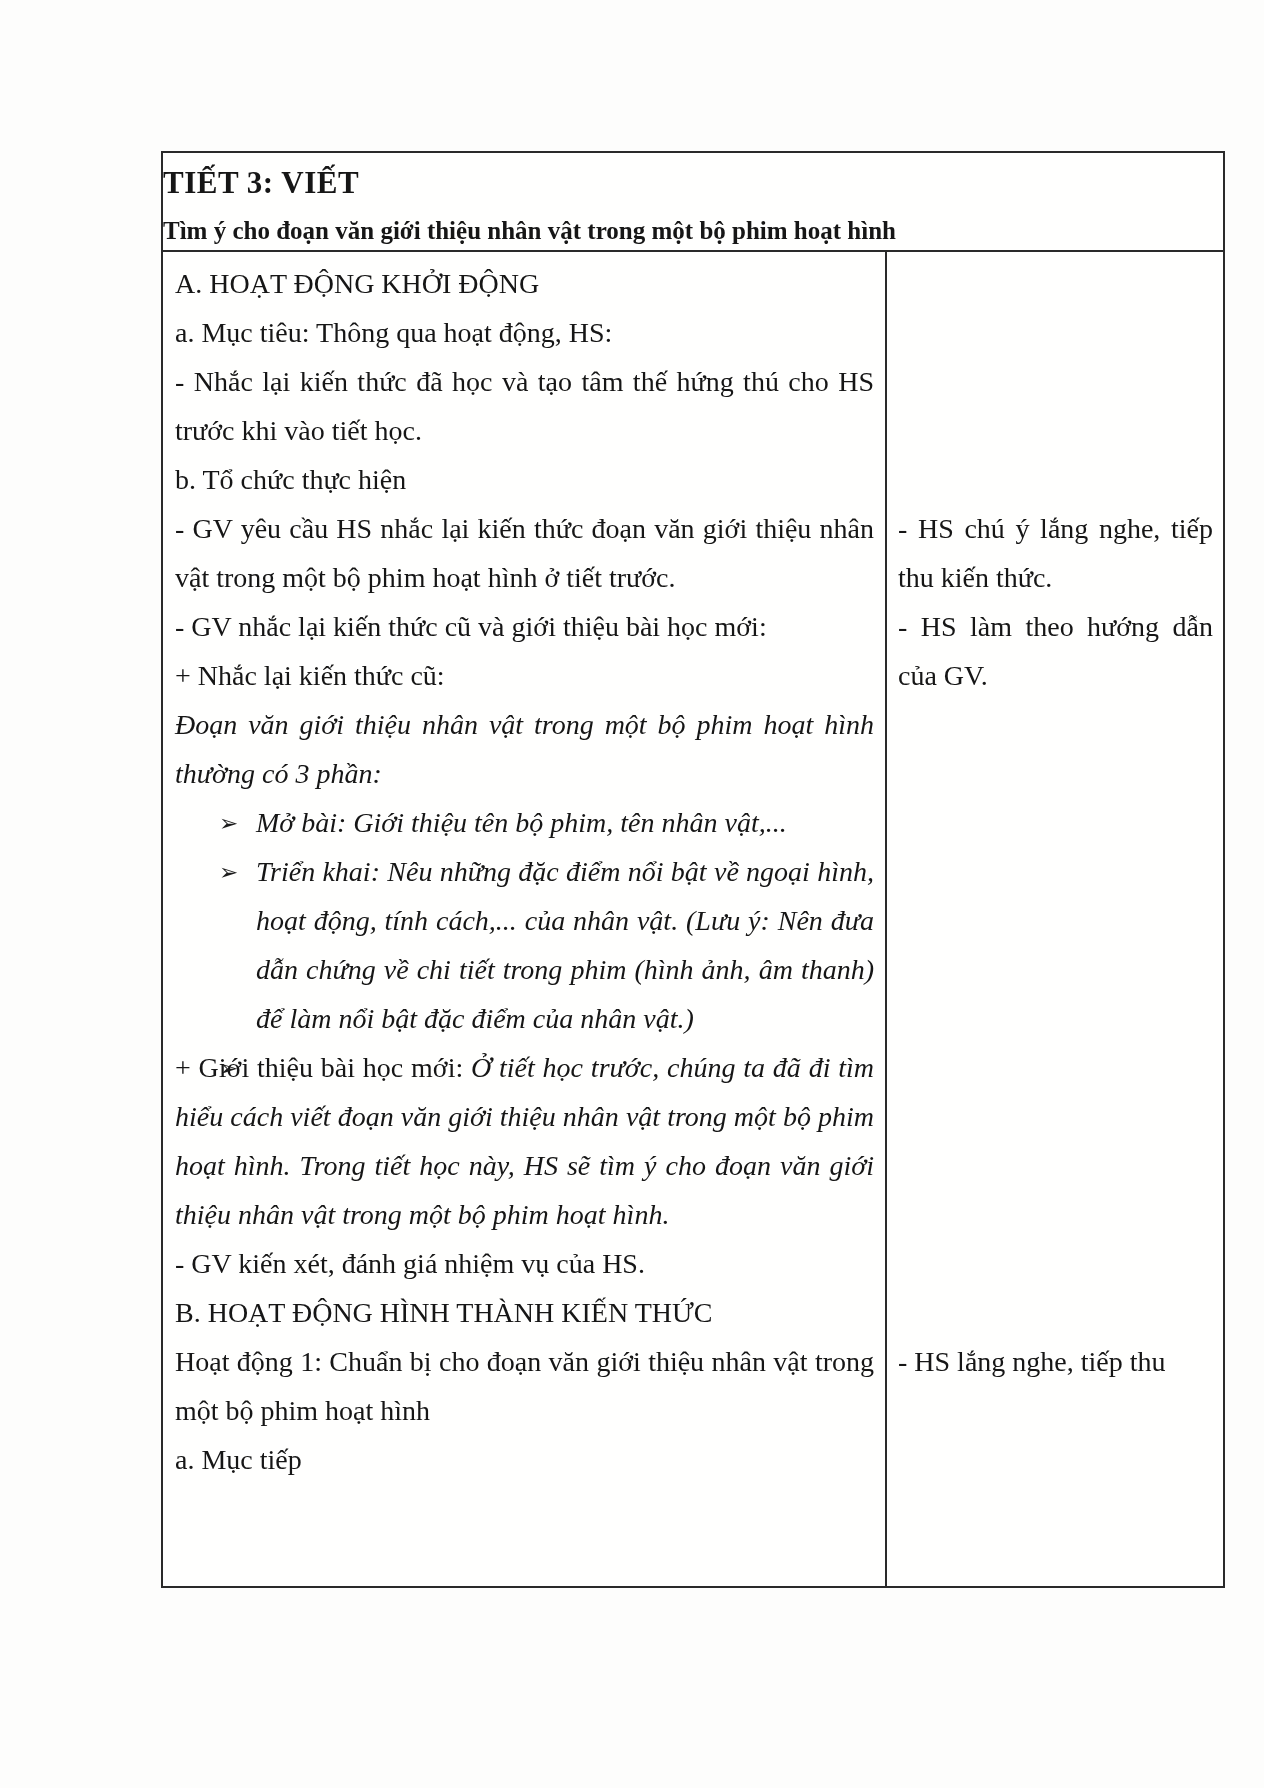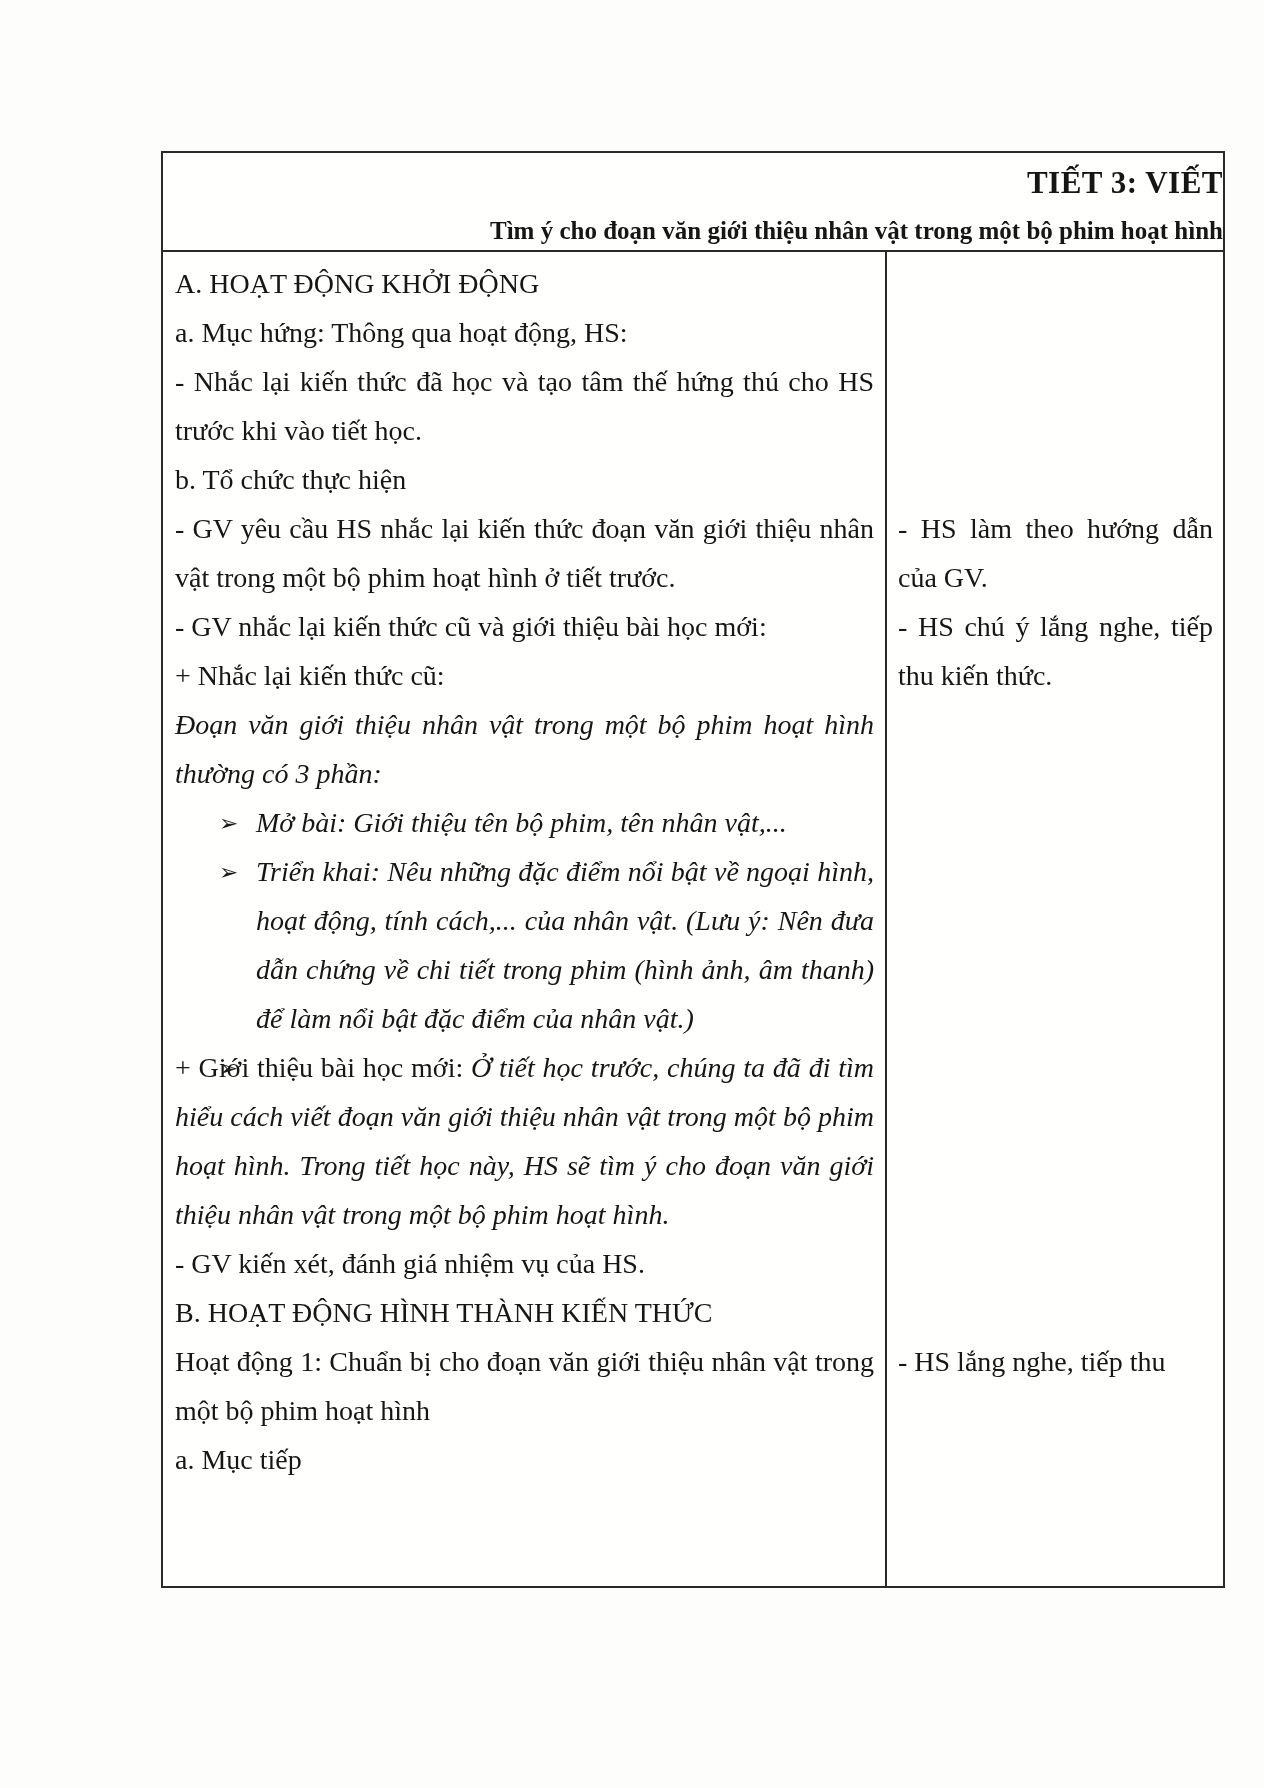--- a/index.html
+++ b/index.html
@@ -18,21 +18,21 @@
     left: 161px;
     top: 151px;
     width: 1064px;
     height: 1437px;
     border: 2px solid #2a2a2a;
     background: #fffffe;
   }
   .header-cell {
     height: 99px;
     border-bottom: 2px solid #2a2a2a;
-    text-align: right;
+    text-align: left;
     padding-top: 7px;
     overflow: hidden;
   }
   .header-line1 {
     font-weight: bold;
     font-size: 31px;
     line-height: 46px;
     letter-spacing: 0.5px;
   }
   .header-line2 {
@@ -87,40 +87,40 @@
 
     <div class="header-cell">
       <div class="header-line1">TIẾT 3: VIẾT</div>
       <div class="header-line2">Tìm ý cho đoạn văn giới thiệu nhân vật trong một bộ phim hoạt hình</div>
     </div>
 
     <div class="body-row">
 
       <div class="cell cell-left">
         <div class="para bold">A. HOẠT ĐỘNG KHỞI ĐỘNG</div>
-        <div class="para"><span class="bold">a. Mục hứng:</span><span> Thông qua hoạt động, HS:</span></div>
+        <div class="para"><span class="bold">a. Mục tiêu:</span><span> Thông qua hoạt động, HS:</span></div>
         <div class="para">- Nhắc lại kiến thức đã học và tạo tâm thế hứng thú cho HS trước khi vào tiết học.</div>
         <div class="para bold">b. Tổ chức thực hiện</div>
         <div class="para">- GV yêu cầu HS nhắc lại kiến thức đoạn văn giới thiệu nhân vật trong một bộ phim hoạt hình ở tiết trước.</div>
         <div class="para">- GV nhắc lại kiến thức cũ và giới thiệu bài học mới:</div>
         <div class="para">+ Nhắc lại kiến thức cũ:</div>
         <div class="para italic">Đoạn văn giới thiệu nhân vật trong một bộ phim hoạt hình thường có 3 phần:</div>
         <div class="para bullet"><span class="marker">➢</span><span>Mở bài: Giới thiệu tên bộ phim, tên nhân vật,...</span></div>
         <div class="para bullet"><span class="marker">➢</span><span>Triển khai: Nêu những đặc điểm nổi bật về ngoại hình, hoạt động, tính cách,... của nhân vật. (Lưu ý: Nên đưa dẫn chứng về chi tiết trong phim (hình ảnh, âm thanh) để làm nổi bật đặc điểm của nhân vật.)</span></div>
         <div class="para bullet"><span class="marker">➢</span></div>
         <div class="para"><span>+ Giới thiệu bài học mới: </span><span class="italic">Ở tiết học trước, chúng ta đã đi tìm hiểu cách viết đoạn văn giới thiệu nhân vật trong một bộ phim hoạt hình. Trong tiết học này, HS sẽ tìm ý cho đoạn văn giới thiệu nhân vật trong một bộ phim hoạt hình.</span></div>
         <div class="para">- GV kiến xét, đánh giá nhiệm vụ của HS.</div>
         <div class="para bold">B. HOẠT ĐỘNG HÌNH THÀNH KIẾN THỨC</div>
         <div class="para bold">Hoạt động 1: Chuẩn bị cho đoạn văn giới thiệu nhân vật trong một bộ phim hoạt hình</div>
         <div class="para bold">a. Mục tiếp</div>
       </div>
 
       <div class="cell cell-right">
         <div class="spacer-a"></div>
+        <div class="para rp">- HS chú ý lắng nghe, tiếp thu kiến thức.</div>
         <div class="para rp">- HS làm theo hướng dẫn của GV.</div>
-        <div class="para rp">- HS chú ý lắng nghe, tiếp thu kiến thức.</div>
         <div class="spacer-b"></div>
         <div class="para">- HS lắng nghe, tiếp thu</div>
       </div>
 
     </div>
   </div>
 </div>
 
 </body></html>

